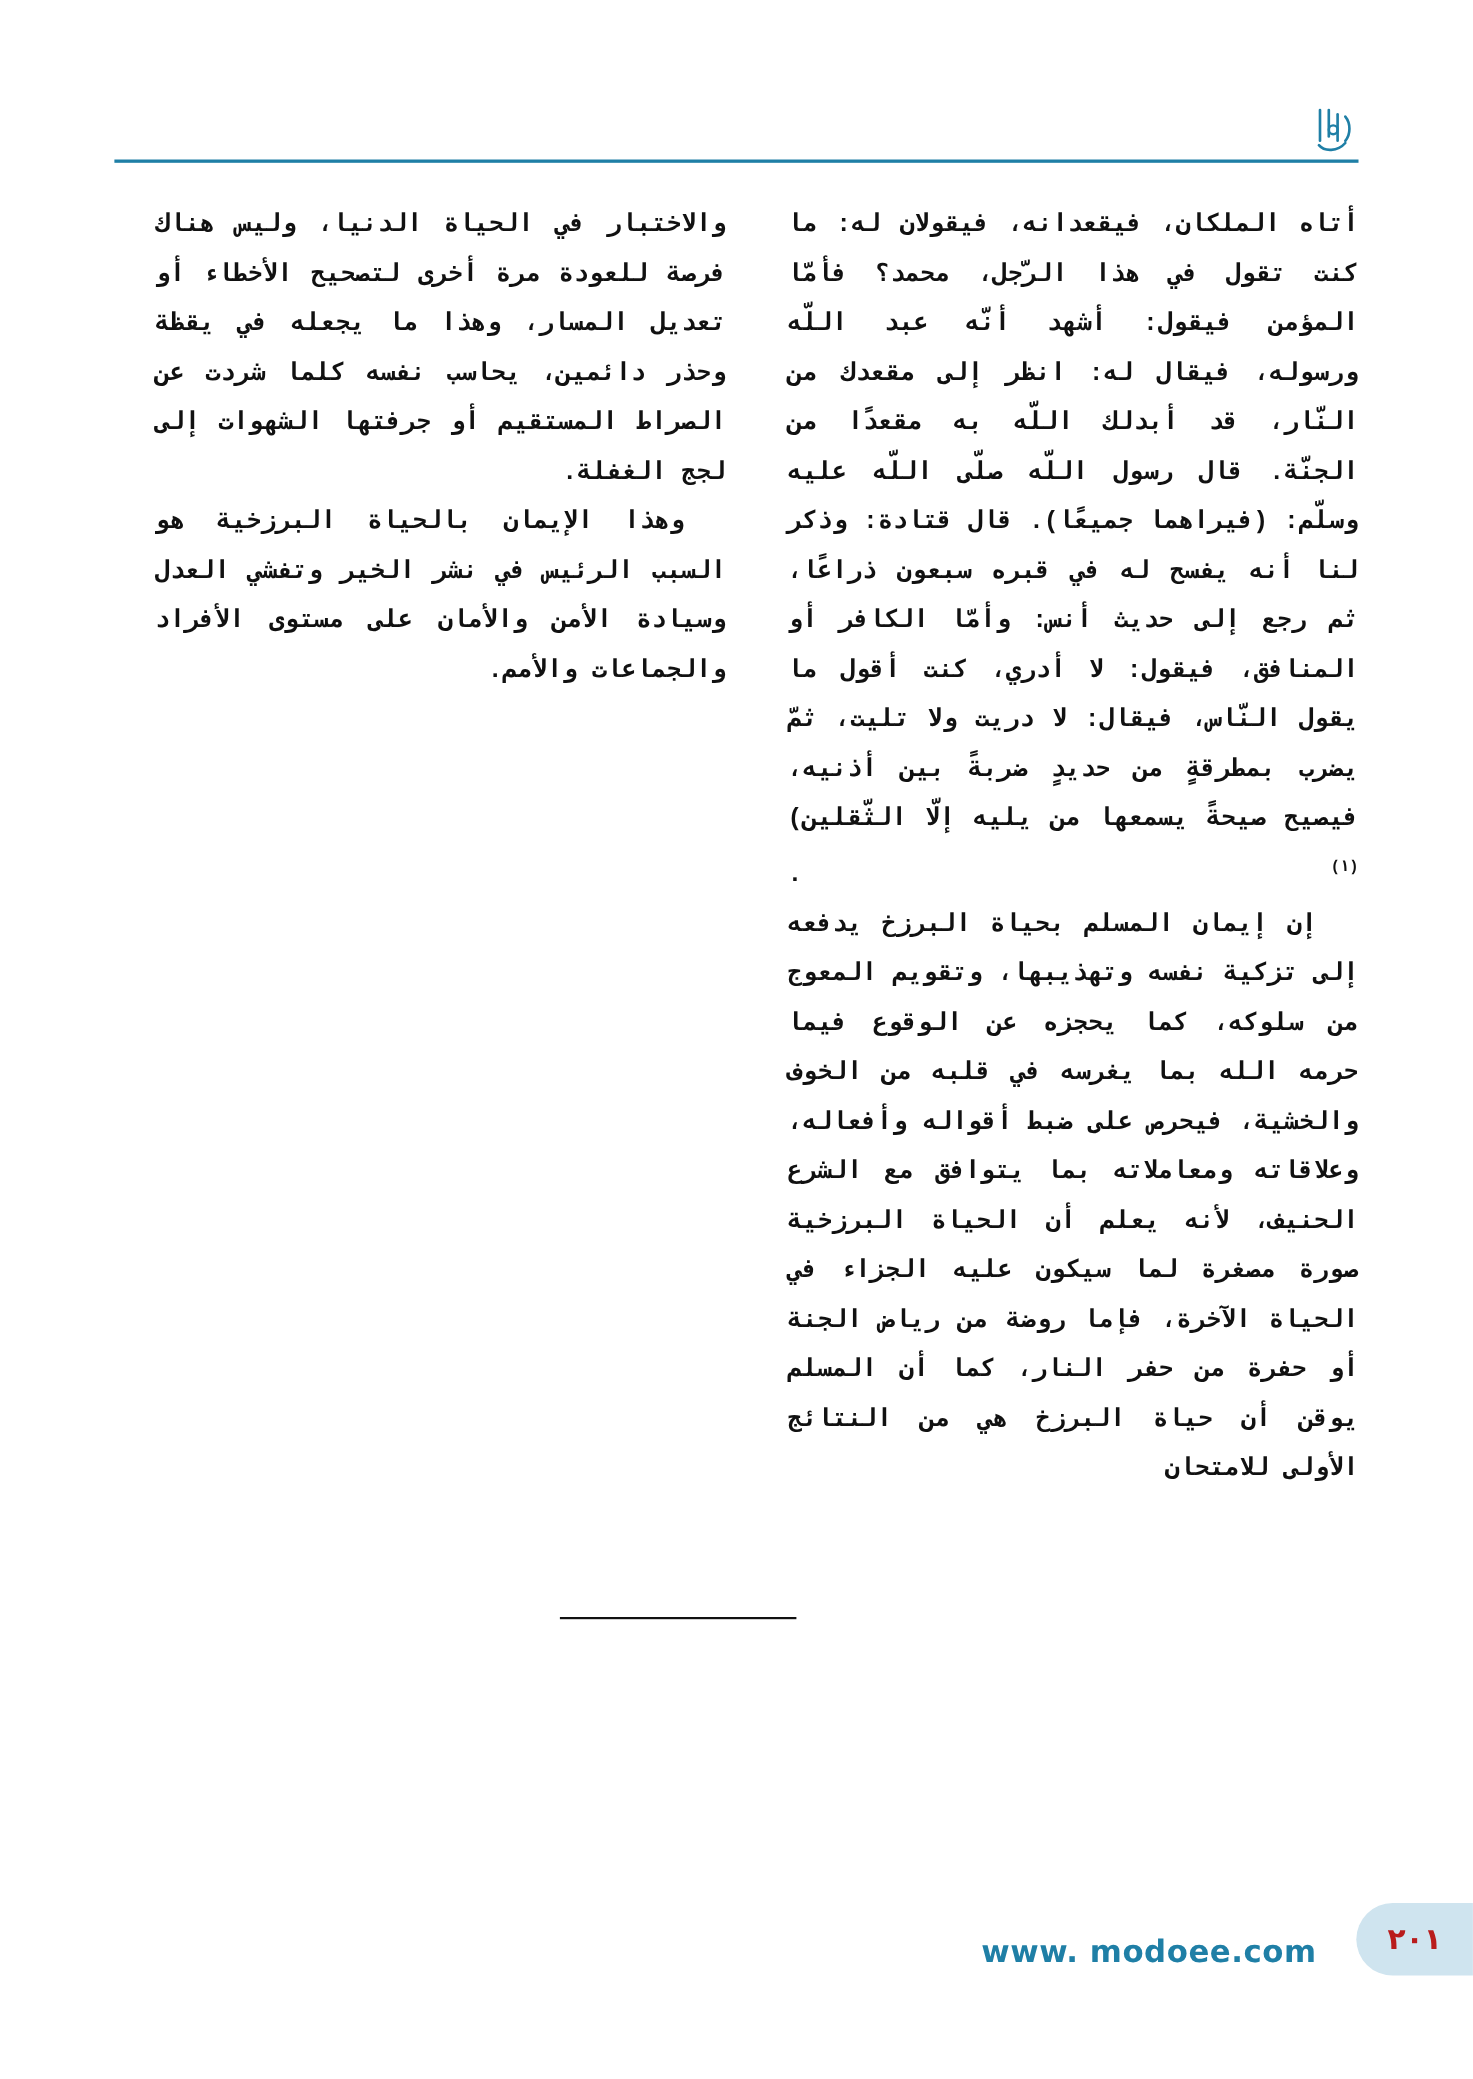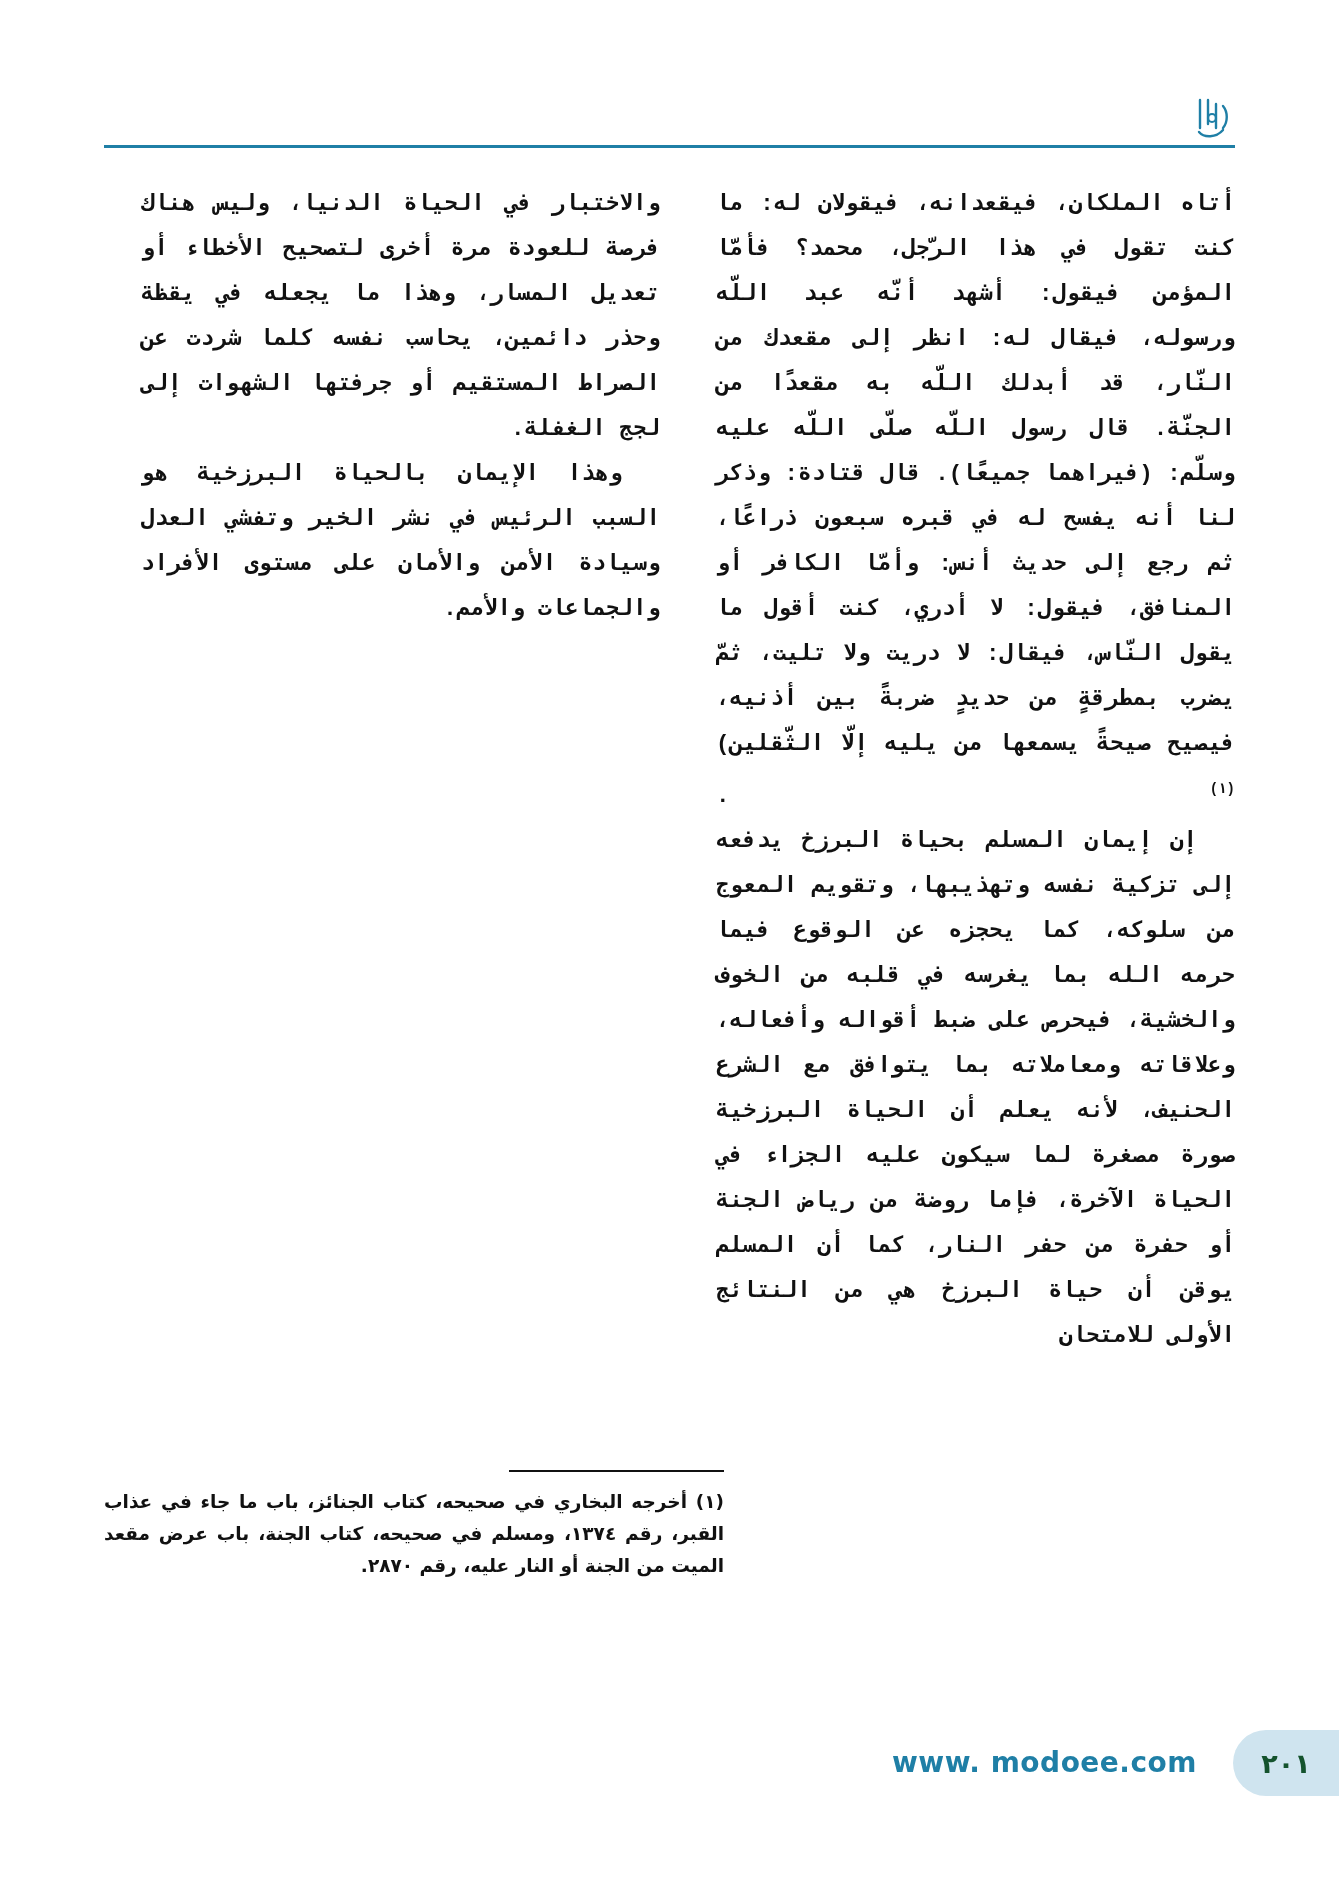--- a/index.html
+++ b/index.html
@@ -131,29 +131,29 @@
     right: 0;
     top: 0;
     width: 106px;
     height: 66px;
     background: #cfe4ef;
     border-top-left-radius: 33px;
     border-bottom-left-radius: 33px;
     display: flex;
     align-items: center;
     justify-content: center;
-    color: #14532d;
+    color: #b91c1c;
     font-size: 27px;
     font-weight: 700;
     letter-spacing: 3px;
   }
   .site-url {
     position: absolute;
     right: 142px;
-    top: 16px;
+    top: 28px;
     color: #1f7fa6;
     font-size: 28px;
     font-weight: 600;
     direction: ltr;
     letter-spacing: 0.5px;
   }
 </style>
 </head>
 <body>
 
@@ -181,22 +181,18 @@
   </div>
 
   <div class="col col-left">
     <p class="body last-right">والاختبار في الحياة الدنيا، وليس هناك فرصة للعودة مرة أخرى لتصحيح الأخطاء أو تعديل المسار، وهذا ما يجعله في يقظة وحذر دائمين، يحاسب نفسه كلما شردت عن الصراط المستقيم أو جرفتها الشهوات إلى لجج الغفلة.</p>
     <p class="body indent last-right">وهذا الإيمان بالحياة البرزخية هو السبب الرئيس في نشر الخير وتفشي العدل وسيادة الأمن والأمان على مستوى الأفراد والجماعات والأمم.</p>
   </div>
 </div>
 
 <div class="footnote-wrap">
   <div class="footnote-rule"></div>
-  <div class="footnote">
-    <span class="marker">(١)</span>
-    <span>أخرجه البخاري في صحيحه، كتاب الجنائز، باب ما جاء في عذاب القبر، رقم ١٣٧٤، ومسلم في صحيحه، كتاب الجنة، باب عرض مقعد الميت من الجنة أو النار عليه، رقم ٢٨٧٠.</span>
-  </div>
 </div>
 
 <div class="footer">
   <div class="page-number-box">٢٠١</div>
   <div class="site-url">www. modoee.com</div>
 </div>
 
 </body></html>

